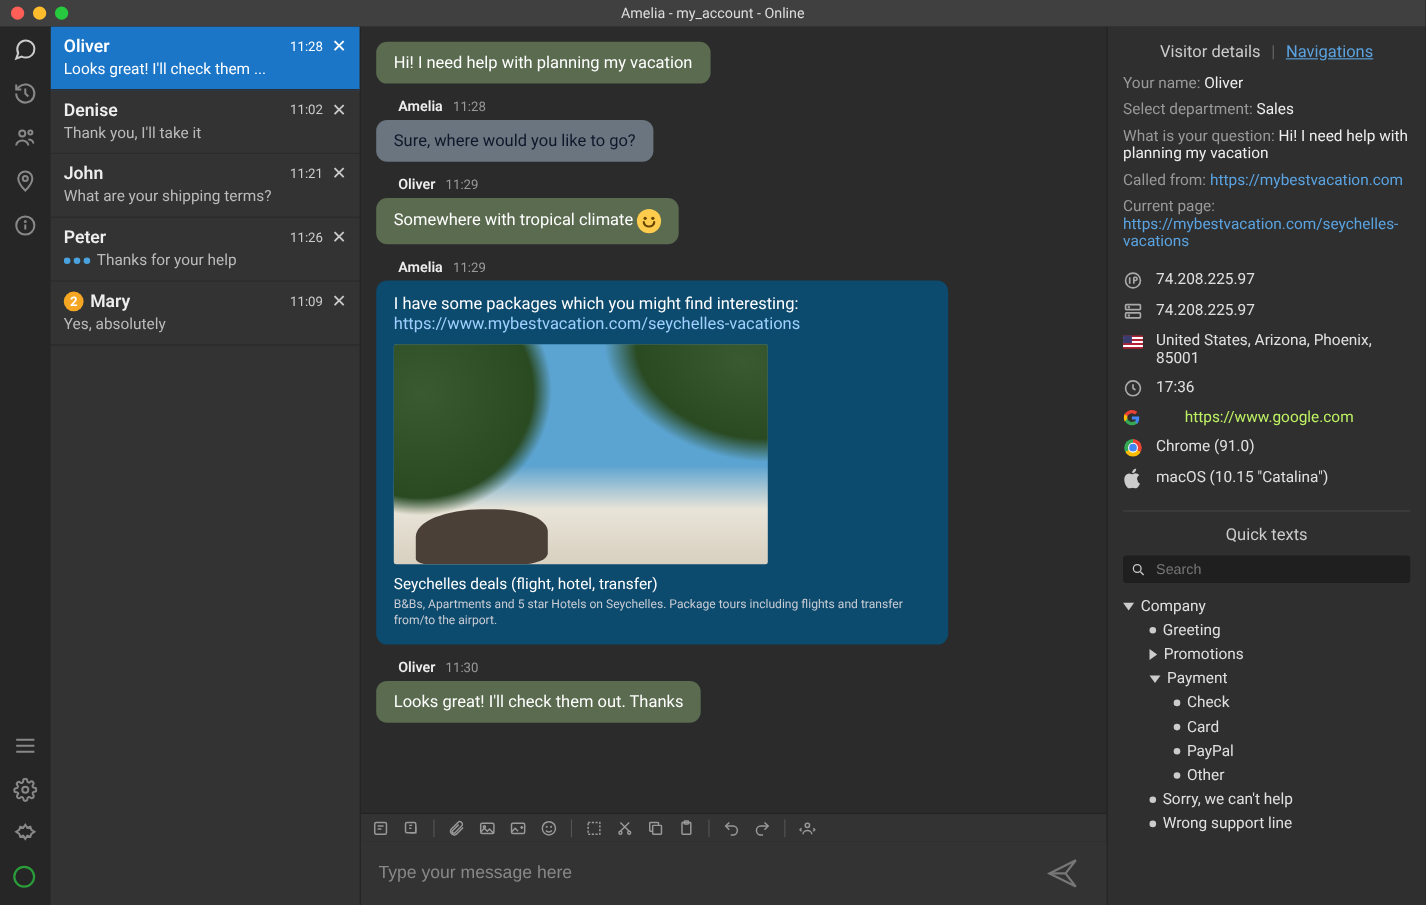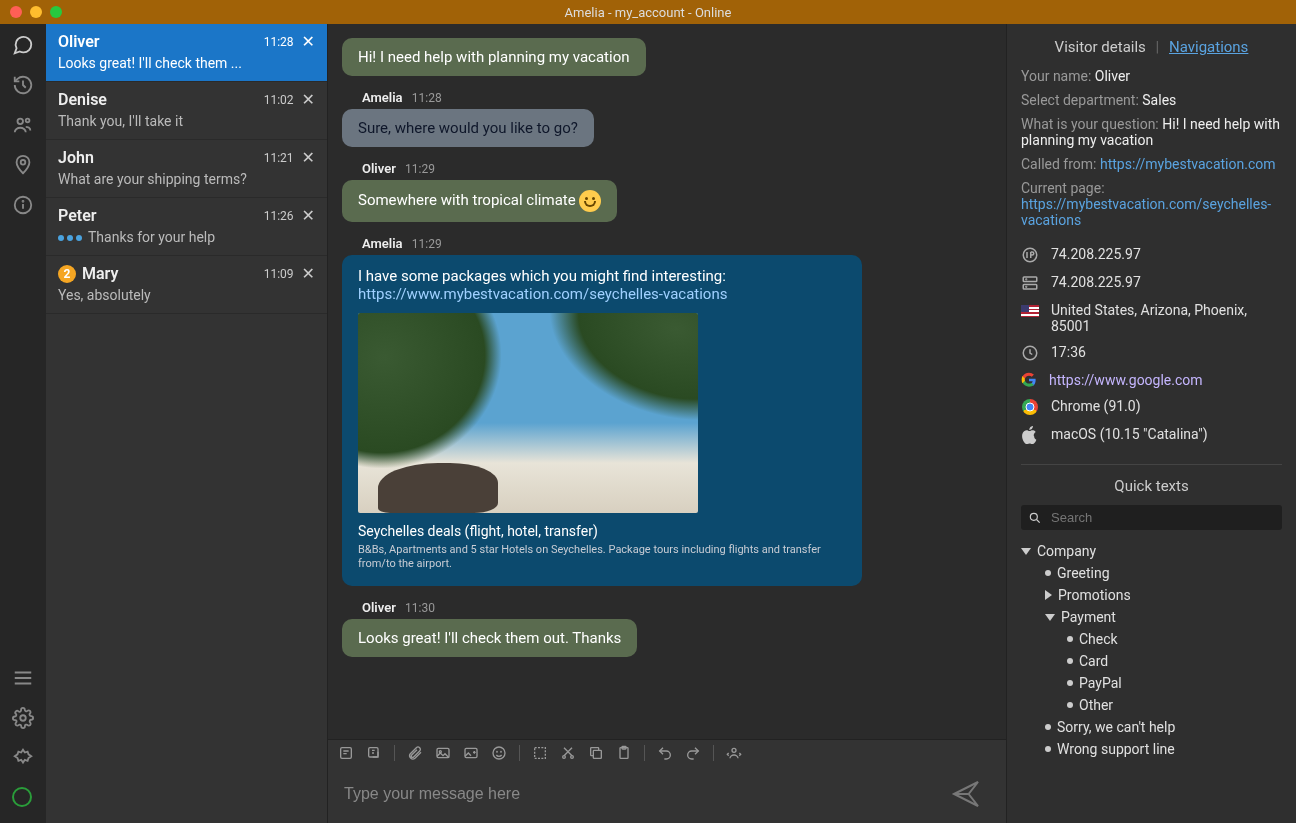--- a/index.html
+++ b/index.html
@@ -14,21 +14,21 @@
 }
 .window {
   width: 100%;
   height: 100%;
   background: #2a2a2a;
   display: flex;
   flex-direction: column;
 }
 .titlebar {
   height: 24px;
-  background: #a16207;
+  background: #404040;
   display: flex;
   align-items: center;
   position: relative;
   padding: 0 10px;
 }
 .traffic-lights {
   display: flex;
   gap: 8px;
   position: absolute;
   left: 10px;
@@ -795,21 +795,21 @@
         </div>
         <div class="info-item">
           <div class="info-icon g-icon">
               <svg viewBox="0 0 24 24">
                 <path fill="#4285f4" d="M22 12c0-.7-.1-1.4-.2-2H12v4h5.6c-.3 1.4-1.1 2.6-2.3 3.4v2.8h3.7C21 18.2 22 15.3 22 12z"></path>
                 <path fill="#34a853" d="M12 22c3 0 5.5-1 7.3-2.8l-3.7-2.8c-1 .7-2.2 1-3.6 1-2.8 0-5.2-1.9-6-4.4H2.2v2.9C4 19.7 7.7 22 12 22z"></path>
                 <path fill="#fbbc05" d="M6 13c-.2-.6-.3-1.3-.3-2s.1-1.4.3-2V6.1H2.2C1.4 7.7 1 9.6 1 11.5s.4 3.8 1.2 5.4L6 13z"></path>
                 <path fill="#ea4335" d="M12 5.5c1.6 0 3 .6 4.2 1.6l3.2-3.2C17.5 2.1 15 1 12 1 7.7 1 4 3.3 2.2 6.9L6 9.8c.8-2.5 3.2-4.3 6-4.3z"></path>
               </svg>
             </div>
-          <div class="link" style="color:#c4b5fd; cursor:pointer;">https://www.google.com</div>
+          <div class="link" style="color:#bef264; cursor:pointer;margin-left:28px;">https://www.google.com</div>
         </div>
         <div class="info-item">
           <div class="info-icon">
               <div class="chrome-icon"></div>
             </div>
           <div>Chrome (91.0)</div>
         </div>
         <div class="info-item">
           <div class="info-icon apple-icon">
               <svg viewBox="0 0 24 24" fill="currentColor">

